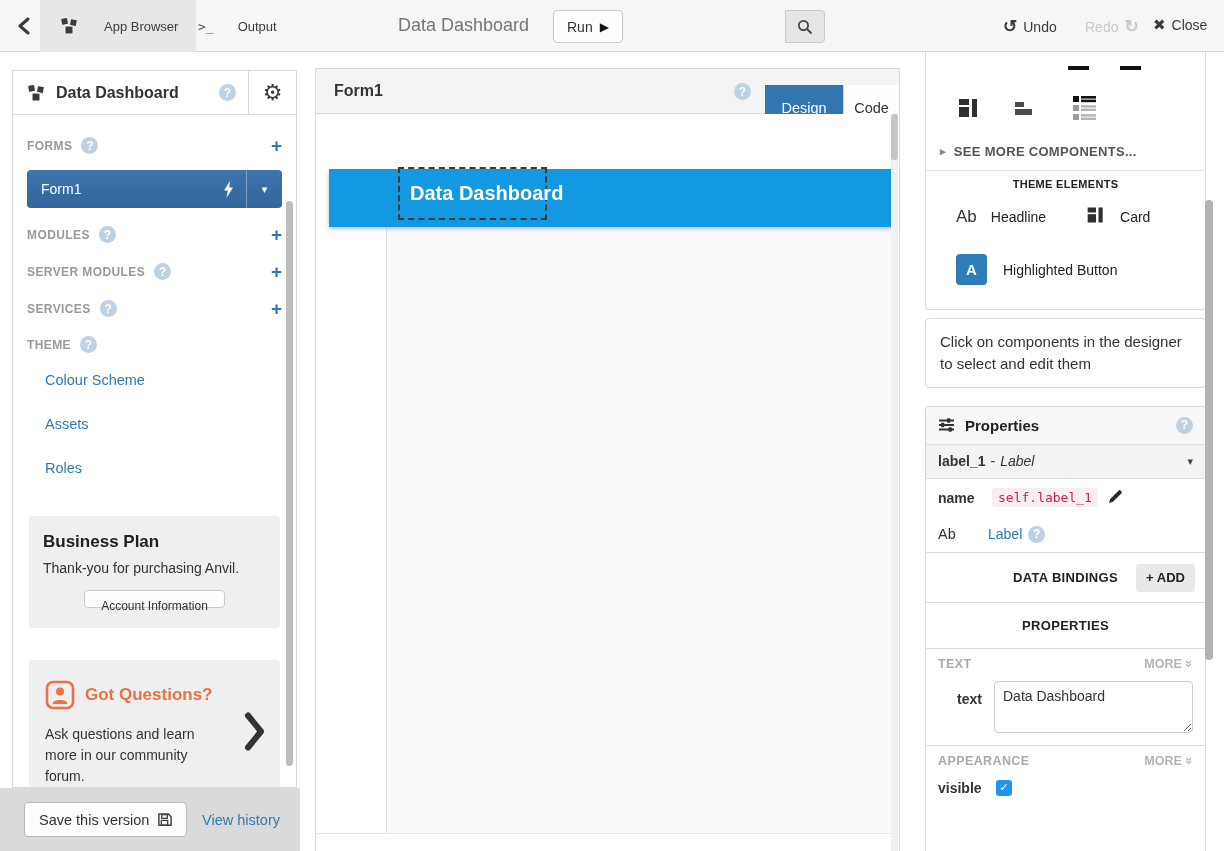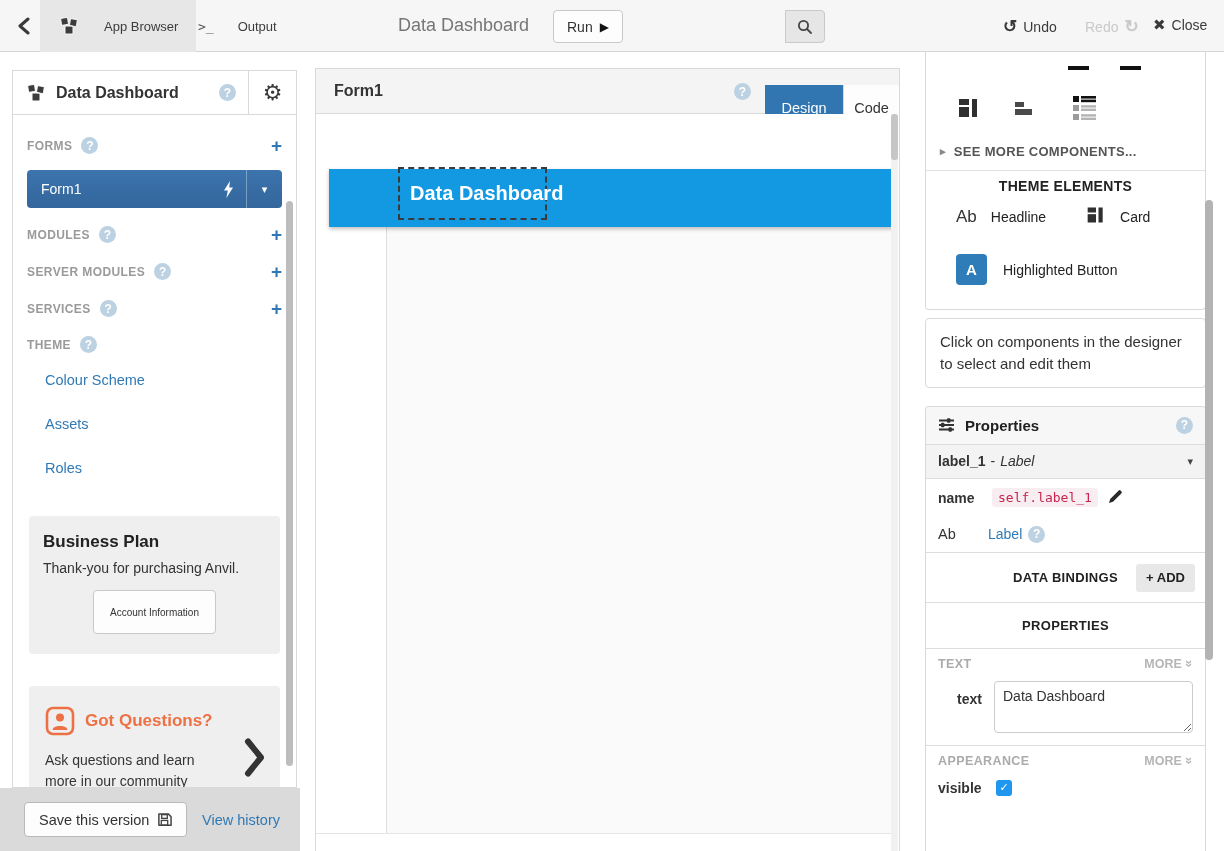--- a/index.html
+++ b/index.html
@@ -62,21 +62,21 @@
   .form-item-bolt { display:flex; align-items:center; padding-right:12px; }
   .form-item-dd { width:36px; border-left:1px solid rgba(255,255,255,.35);
                   display:flex; align-items:center; justify-content:center; cursor:pointer; }
   .theme-link-row { padding:10px 14px 10px 32px; }
   .theme-link-row a { font-size:14.5px; }
   .sb-box { margin:14px 16px 0; background:#efefef; border-radius:4px; padding:16px 14px; }
   .plan-box { margin-top:30px; }
   .plan-title { font-size:17px; font-weight:bold; color:#222; margin-bottom:8px; }
   .plan-msg { font-size:14px; color:#333; }
   .plan-btn { margin:14px auto 4px; display:block; background:#fdfdfd; border:1px solid #c9c9c9;
-              border-radius:4px; height:44px; padding:8px 16px; font-size:10px; color:#333;
+              border-radius:4px; height:18px; padding:8px 16px; font-size:12px; color:#333;
               font-family:"Liberation Sans",sans-serif; cursor:pointer; }
   .quest-box { margin-top:32px; position:relative; padding:20px 40px 18px 16px; }
   .quest-head { display:flex; align-items:center; gap:10px; margin-bottom:14px; }
   .quest-title { color:#ed7145; font-size:17px; font-weight:bold; }
   .quest-msg { font-size:14px; color:#333; width:185px; line-height:1.5; }
   .quest-chev { position:absolute; right:14px; top:50%; transform:translateY(-50%); }
   .sb-scrollbar { position:absolute; right:3px; top:130px; width:7px; height:565px;
                   background:#bdbdbd; border-radius:4px; cursor:grab; }
 
   
@@ -116,21 +116,21 @@
   .rcard { background:#fff; border:1px solid #d9d9d9; border-radius:4px; }
   .toolbox { position:relative; height:258px; border-top:none; border-radius:0 0 4px 4px; overflow:hidden; }
   .cutbar { position:absolute; top:14px; width:21px; height:4px; background:#111; }
   .tool-iconrow { position:absolute; top:40px; left:28px; display:flex; gap:28px; }
   .tool-icon { width:30px; height:32px; display:flex; align-items:center; justify-content:center; cursor:grab; }
   .see-more { position:absolute; top:92px; left:14px; display:flex; align-items:center; gap:8px;
               font-size:13px; font-weight:bold; color:#555; letter-spacing:.3px; cursor:pointer; }
   .see-more-tri { color:#888; font-size:11px; }
   .tool-divider { position:absolute; top:118px; left:0; right:0; height:1px; background:#e2e2e2; }
   .theme-el-header { position:absolute; top:126px; left:0; right:0; text-align:center;
-                     font-size:14px; font-weight:bold; color:#222; letter-spacing:.3px; }
+                     font-size:11px; font-weight:bold; color:#222; letter-spacing:.3px; }
   .theme-row1 { position:absolute; top:152px; left:30px; display:flex; align-items:center; gap:14px; }
   .theme-ab { font-size:17px; color:#333; cursor:grab; }
   .theme-item-label { font-size:14px; color:#222; }
   .theme-card-icon { margin-left:26px; cursor:grab; }
   .theme-row2 { position:absolute; top:202px; left:30px; display:flex; align-items:center; gap:16px; }
   .hl-btn-icon { width:31px; height:31px; background:#2e7cb8; border-radius:4px; color:#fff;
                  font-weight:bold; font-size:15px; display:flex; align-items:center;
                  justify-content:center; cursor:grab; }
   .hint-card { margin-top:8px; padding:12px 14px; font-size:15px; color:#333; line-height:1.45; }
 

